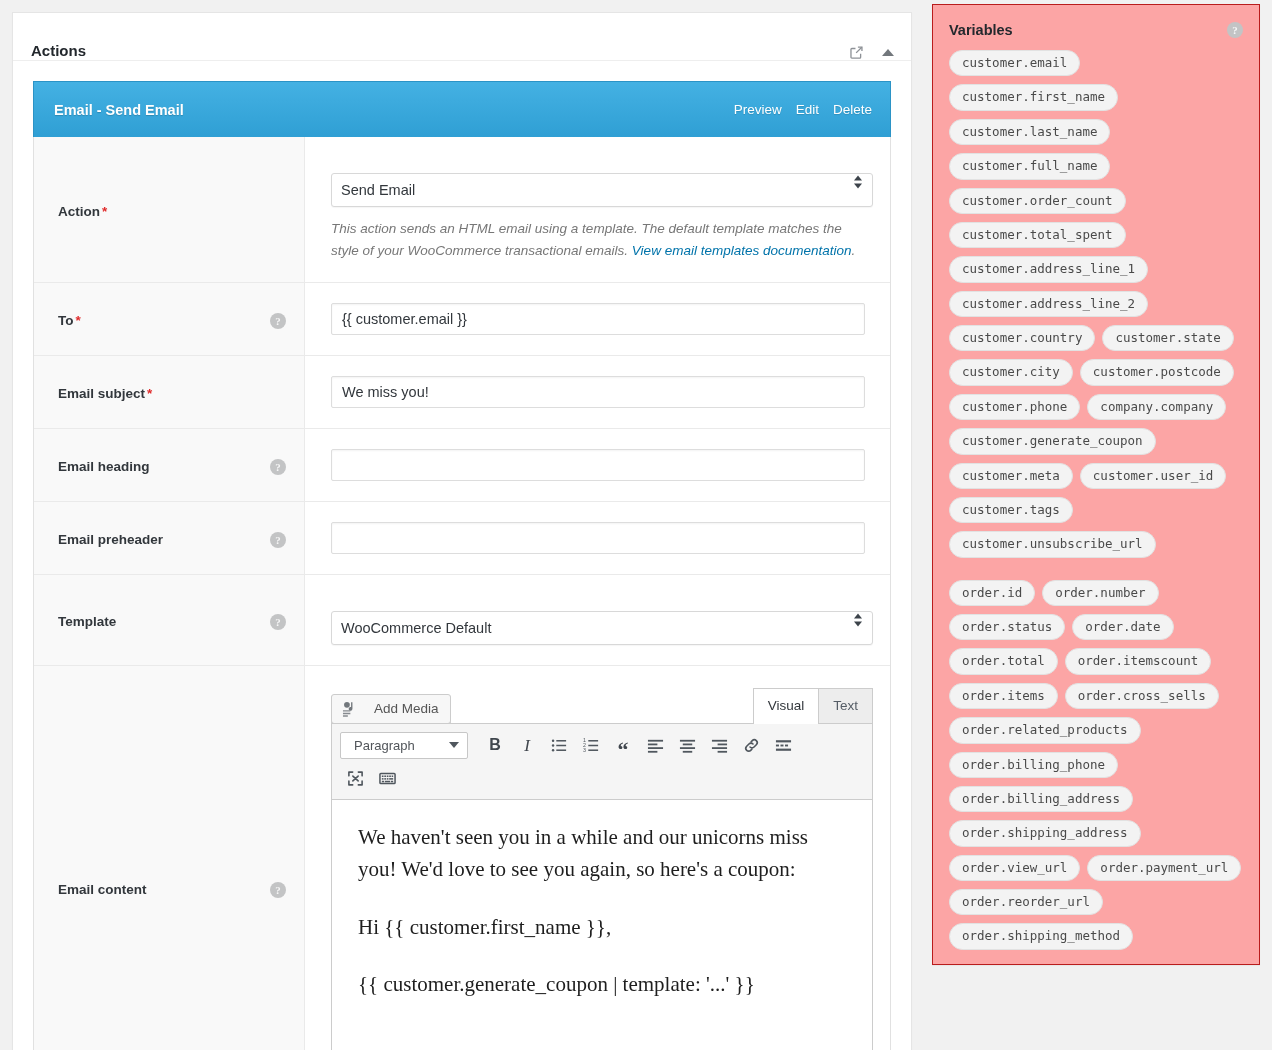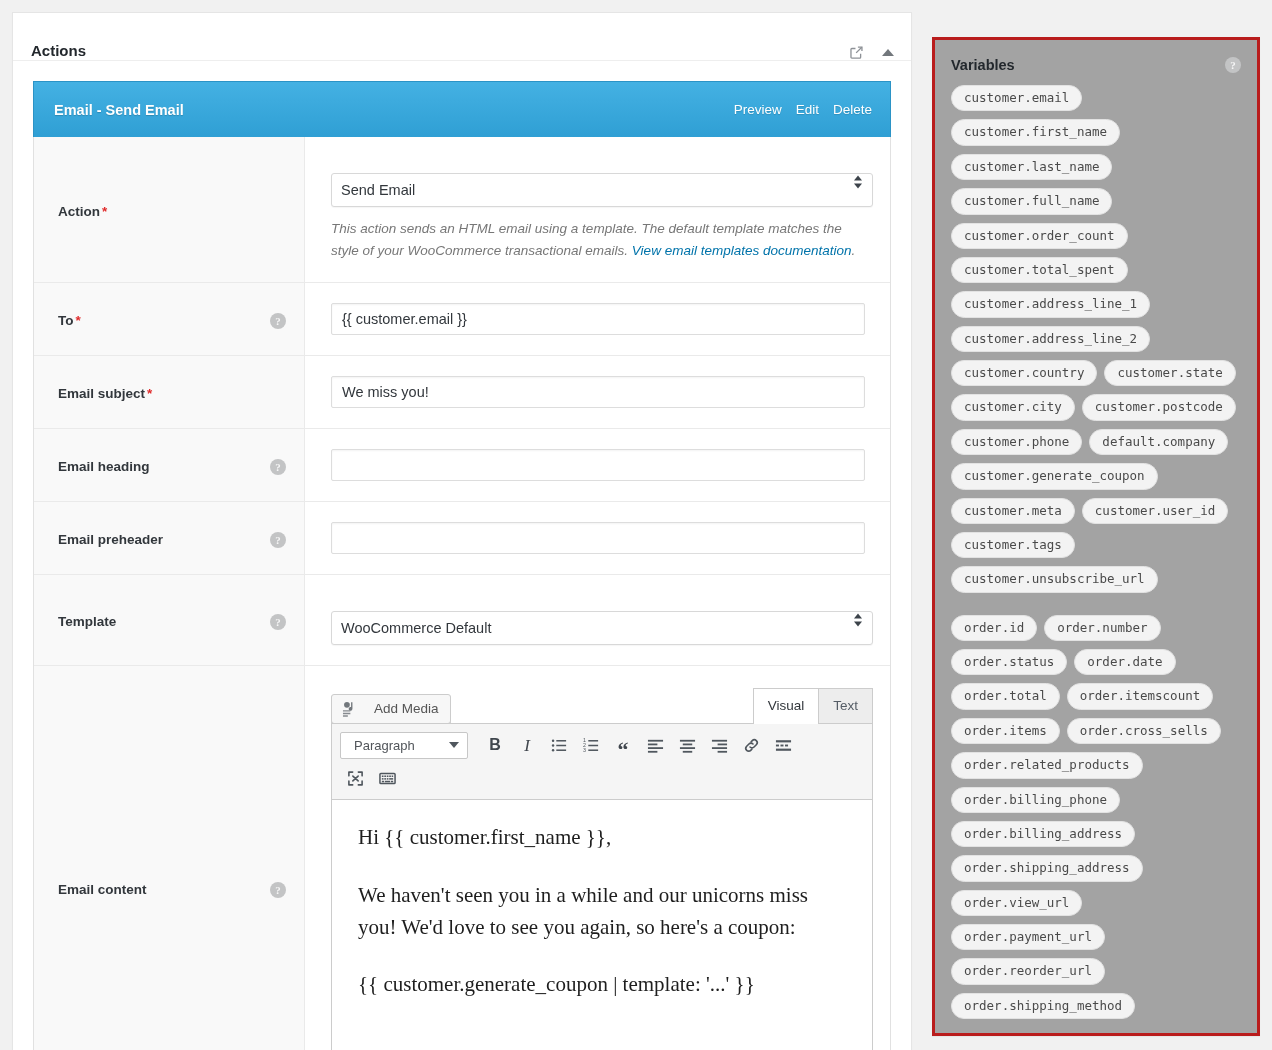--- a/index.html
+++ b/index.html
@@ -341,24 +341,24 @@
     font-size: 21px;
     line-height: 1.52;
     color: #1e1e1e;
   }
   .ed-body p:last-child { margin-bottom: 0; }
 
   
   .vars-box {
     position: absolute;
     left: 932px;
-    top: 37px;
+    top: 4px;
     width: 328px;
-    background: #a3a3a3;
-    border: 3px solid #b91c1c;
+    background: #fca5a5;
+    border: 1px solid #b91c1c;
     box-shadow: 0 1px 1px rgba(0,0,0,.04);
     box-sizing: border-box;
     padding: 16px 16px 14px 16px;
     max-height: 1030px;
     overflow: hidden;
   }
   .vars-header {
     display: flex;
     align-items: center;
     justify-content: space-between;
@@ -634,22 +634,22 @@
                       <rect x="3" y="11.4" width="2.4" height="1.6"></rect>
                         <rect x="6.2" y="11.4" width="5.6" height="1.6"></rect>
                       <rect x="12.6" y="11.4" width="2.4" height="1.6"></rect>
                     </svg>
                   </div>
                 </div>
 
               </div>
 
               <div class="ed-body">
+                <p>We haven't seen you in a while and our unicorns miss you! We'd love to see you again, so here's a coupon:</p>
                 <p>Hi {{ customer.first_name }},</p>
-                <p>We haven't seen you in a while and our unicorns miss you! We'd love to see you again, so here's a coupon:</p>
                 <p>{{ customer.generate_coupon | template: '...' }}</p>
               </div>
 
             </div>
 
           </div>
         </div>
 
       </div>
     </div>
@@ -667,21 +667,21 @@
         <span class="var-pill">customer.full_name</span>
         <span class="var-pill">customer.order_count</span>
         <span class="var-pill">customer.total_spent</span>
         <span class="var-pill">customer.address_line_1</span>
         <span class="var-pill">customer.address_line_2</span>
         <span class="var-pill">customer.country</span>
         <span class="var-pill">customer.state</span>
         <span class="var-pill">customer.city</span>
         <span class="var-pill">customer.postcode</span>
         <span class="var-pill">customer.phone</span>
-        <span class="var-pill">default.company</span>
+        <span class="var-pill">company.company</span>
         <span class="var-pill">customer.generate_coupon</span>
         <span class="var-pill">customer.meta</span>
         <span class="var-pill">customer.user_id</span>
         <span class="var-pill">customer.tags</span>
         <span class="var-pill">customer.unsubscribe_url</span>
         <div class="vars-gap"></div>
         <span class="var-pill">order.id</span>
         <span class="var-pill">order.number</span>
         <span class="var-pill">order.status</span>
         <span class="var-pill">order.date</span>

